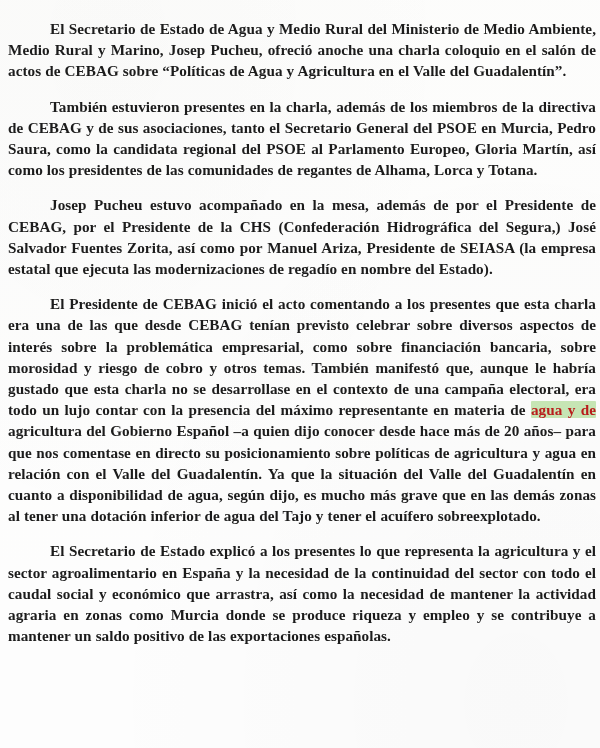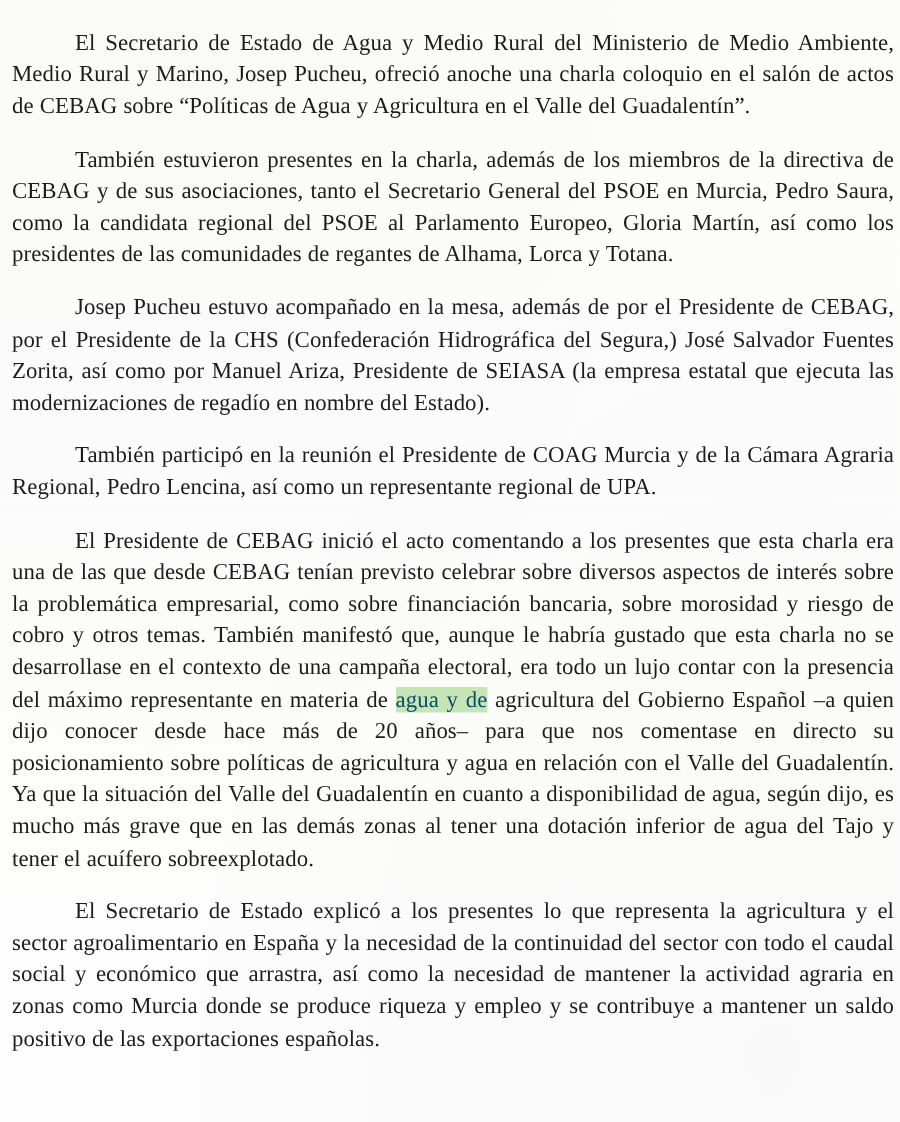--- a/index.html
+++ b/index.html
@@ -15,20 +15,21 @@
     font-family: "Liberation Serif", "DejaVu Serif", serif;
   }
 
   #page {
     position: relative;
     width: 600px;
     height: 748px;
     background: #fdfdfd;
     box-sizing: border-box;
     padding: 18px 4px 0 8px;
+    font-weight: bold;
   }
 
   
   #page::before {
     content: "";
     position: absolute;
     inset: 0;
     pointer-events: none;
     background:
       radial-gradient(ellipse at 18% 6%, rgba(0,0,0,0.012), rgba(0,0,0,0) 55%),
@@ -53,37 +54,36 @@
     word-spacing: 0.2px;
     -webkit-font-smoothing: antialiased;
   }
 
   p.para:last-child {
     margin-bottom: 0;
   }
 
   mark.hl {
     background-color: #c6e5b4;
-    color: #0c4a6e;
+    color: #b91c1c;
     padding: 0;
     border-radius: 1px;
   }
 </style>
 </head>
 <body>
 
 <div id="page">
   <div class="doc-body">
 
     <p class="para">El Secretario de Estado de Agua y Medio Rural del Ministerio de Medio Ambiente, Medio Rural y Marino, Josep Pucheu, ofreció anoche una charla coloquio en el salón de actos de CEBAG sobre “Políticas de Agua y Agricultura en el Valle del Guadalentín”.</p>
 
     <p class="para">También estuvieron presentes en la charla, además de los miembros de la directiva de CEBAG y de sus asociaciones, tanto el Secretario General del PSOE en Murcia, Pedro Saura, como la candidata regional del  PSOE al Parlamento Europeo, Gloria Martín, así como los presidentes de las comunidades de regantes de Alhama, Lorca y Totana.</p>
 
     <p class="para">Josep Pucheu estuvo acompañado en la mesa, además de por el Presidente de CEBAG, por el Presidente de la CHS (Confederación Hidrográfica del Segura,) José Salvador Fuentes Zorita, así como por Manuel Ariza, Presidente de SEIASA (la empresa estatal que ejecuta las modernizaciones de regadío en nombre del Estado).</p>
 
-    <p class="para">También participó en la reunión el Presidente de COAG Murcia y de la Cámara Agraria Regional, Pedro Lencina, así como un representante regional de UPA.</p>
 
     <p class="para"><span>El Presidente de CEBAG inició el acto comentando a los presentes que esta charla era una de las que desde CEBAG tenían previsto celebrar sobre diversos aspectos de interés sobre la problemática empresarial, como sobre financiación bancaria, sobre morosidad y riesgo de cobro y otros temas. También manifestó que, aunque le habría gustado que esta charla no se desarrollase en el contexto de una campaña electoral, era todo un lujo contar con la presencia del máximo representante en materia de </span><mark class="hl">agua y de</mark><span> agricultura del Gobierno Español –a quien dijo conocer desde hace más de 20 años– para que nos comentase en directo su posicionamiento sobre políticas de agricultura y agua en relación con el Valle del Guadalentín. Ya que la situación del Valle del Guadalentín en cuanto a disponibilidad de agua, según dijo, es mucho más grave que en las demás zonas al tener una dotación inferior de agua del Tajo y tener el acuífero sobreexplotado.</span></p>
 
     <p class="para">El Secretario de Estado explicó a los presentes lo que representa la agricultura y el sector agroalimentario en España y la necesidad de la continuidad del sector con todo el caudal social y económico que arrastra, así como la necesidad de mantener la actividad agraria en zonas como Murcia donde se produce riqueza y empleo y se contribuye a mantener un saldo positivo de las exportaciones españolas.</p>
 
   </div>
 </div>
 
 </body></html>

